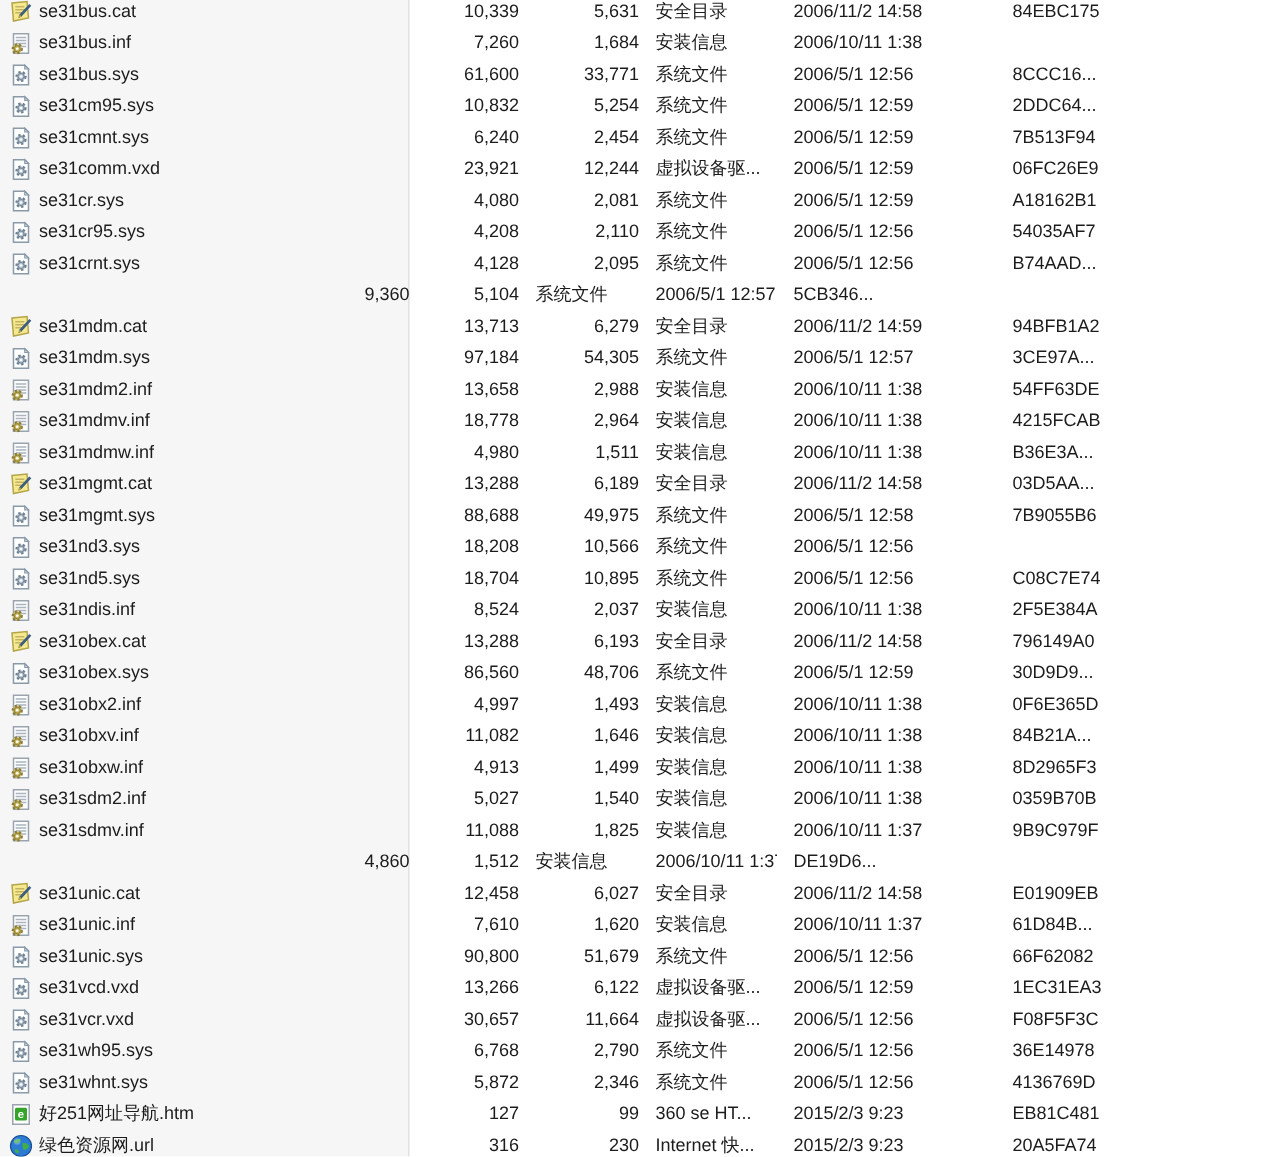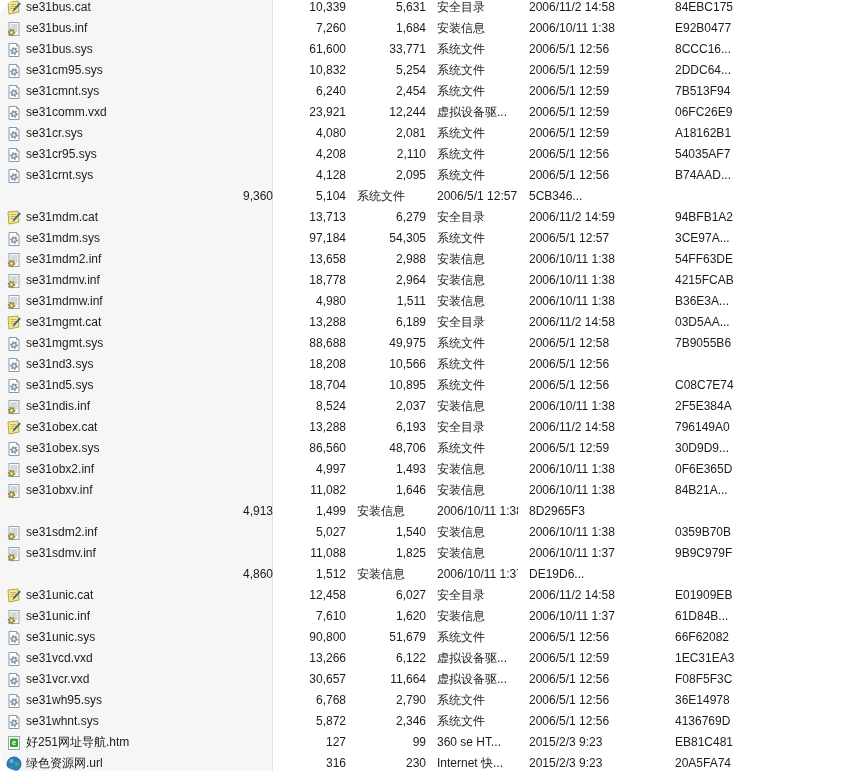--- a/index.html
+++ b/index.html
@@ -9,21 +9,20 @@
     height: 771px;
     overflow: hidden;
     background: #ffffff;
     font-family: "Liberation Sans", sans-serif;
   }
   #file-list-viewport {
     position: relative;
     width: 850px;
     height: 771px;
     overflow: hidden;
-    border-radius: 19px;
   }
   
   #name-column-strip {
     position: absolute;
     left: 0; top: 0;
     width: 272px;
     height: 100%;
     background: #f6f6f6;
     border-right: 1px solid #e2e2e2;
   }
@@ -105,21 +104,20 @@
    <circle cx="5.5" cy="11.5" r="2" fill="#c9b85c" stroke="#8a7d3a" stroke-width="0.6"></circle>
    <circle cx="5.5" cy="11.5" r="0.9" fill="#ffffff"></circle>
             </svg>
           </span>
       <span class="fname">se31bus.inf</span>
     </div>
     <div class="cell size">7,260</div>
     <div class="cell packed">1,684</div>
     <div class="cell type">安装信息</div>
     <div class="cell modified">2006/10/11 1:38</div>
-    <div class="cell crc">E92B0477</div>
   </div>
 
   <div class="row">
     <div class="cell name">
       <span class="icon">
             <svg width="16" height="16" viewBox="0 0 16 16">
               <path d="M3 1.5 H10.5 L13 4 V14.5 H3 Z" fill="#ffffff" stroke="#8a9aa8" stroke-width="1"></path>
        <path d="M10.5 1.5 L10.5 4 L13 4 Z" fill="#dfe7ee" stroke="#8a9aa8" stroke-width="0.8"></path>
               <circle cx="8" cy="9" r="3" fill="#b9c6d2" stroke="#6e8090" stroke-width="1.5" stroke-dasharray="1.5 1.5"></circle>
    <circle cx="8" cy="9" r="2" fill="#b9c6d2" stroke="#6e8090" stroke-width="0.6"></circle>
@@ -557,20 +555,35 @@
       <span class="fname">se31obxv.inf</span>
     </div>
     <div class="cell size">11,082</div>
     <div class="cell packed">1,646</div>
     <div class="cell type">安装信息</div>
     <div class="cell modified">2006/10/11 1:38</div>
     <div class="cell crc">84B21A...</div>
   </div>
 
   <div class="row">
+    <div class="cell name">
+      <span class="icon">
+            <svg width="16" height="16" viewBox="0 0 16 16">
+              <rect x="3" y="1.5" width="10" height="13" fill="#fcfcfc" stroke="#9aa4ae" stroke-width="1"></rect>
+              <line x1="4.5" y1="4" x2="11.5" y2="4" stroke="#aab4be" stroke-width="1"></line>
+              <line x1="4.5" y1="6" x2="11.5" y2="6" stroke="#aab4be" stroke-width="1"></line>
+              <line x1="4.5" y1="8" x2="11.5" y2="8" stroke="#aab4be" stroke-width="1"></line>
+              <line x1="4.5" y1="10" x2="11.5" y2="10" stroke="#aab4be" stroke-width="1"></line>
+              <circle cx="5.5" cy="11.5" r="3" fill="#c9b85c" stroke="#8a7d3a" stroke-width="1.5" stroke-dasharray="1.5 1.5"></circle>
+   <circle cx="5.5" cy="11.5" r="2" fill="#c9b85c" stroke="#8a7d3a" stroke-width="0.6"></circle>
+   <circle cx="5.5" cy="11.5" r="0.9" fill="#ffffff"></circle>
+            </svg>
+          </span>
+      <span class="fname">se31obxw.inf</span>
+    </div>
     <div class="cell size">4,913</div>
     <div class="cell packed">1,499</div>
     <div class="cell type">安装信息</div>
     <div class="cell modified">2006/10/11 1:38</div>
     <div class="cell crc">8D2965F3</div>
   </div>
 
   <div class="row">
     <div class="cell name">
       <span class="icon">

